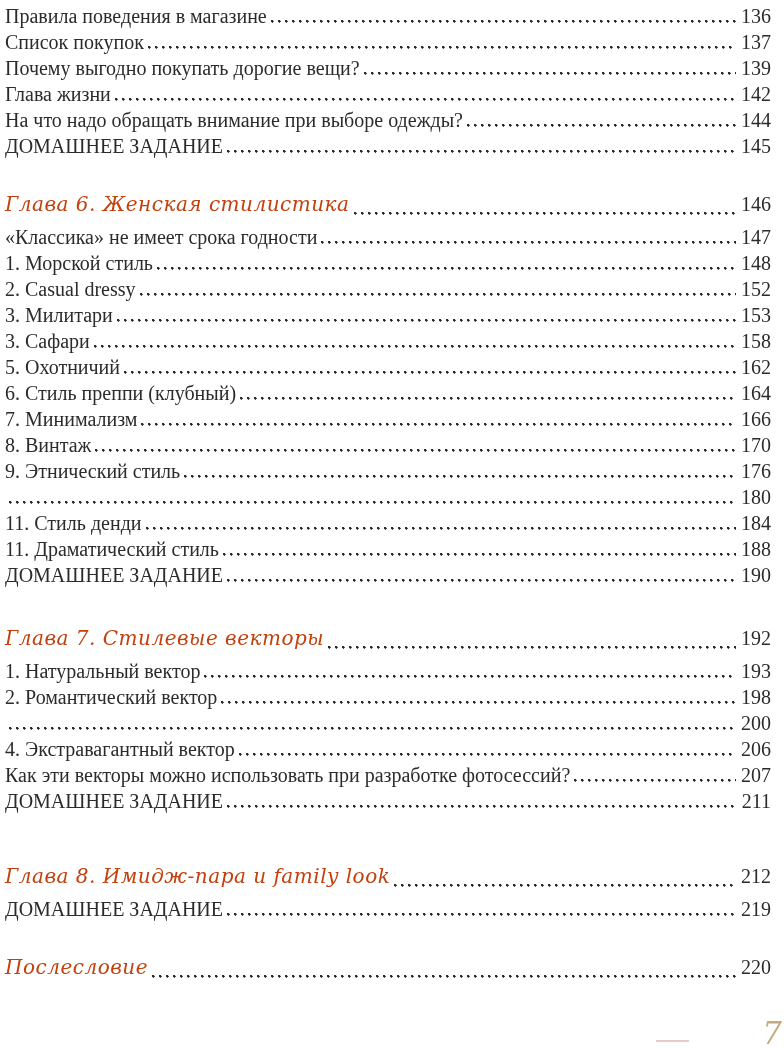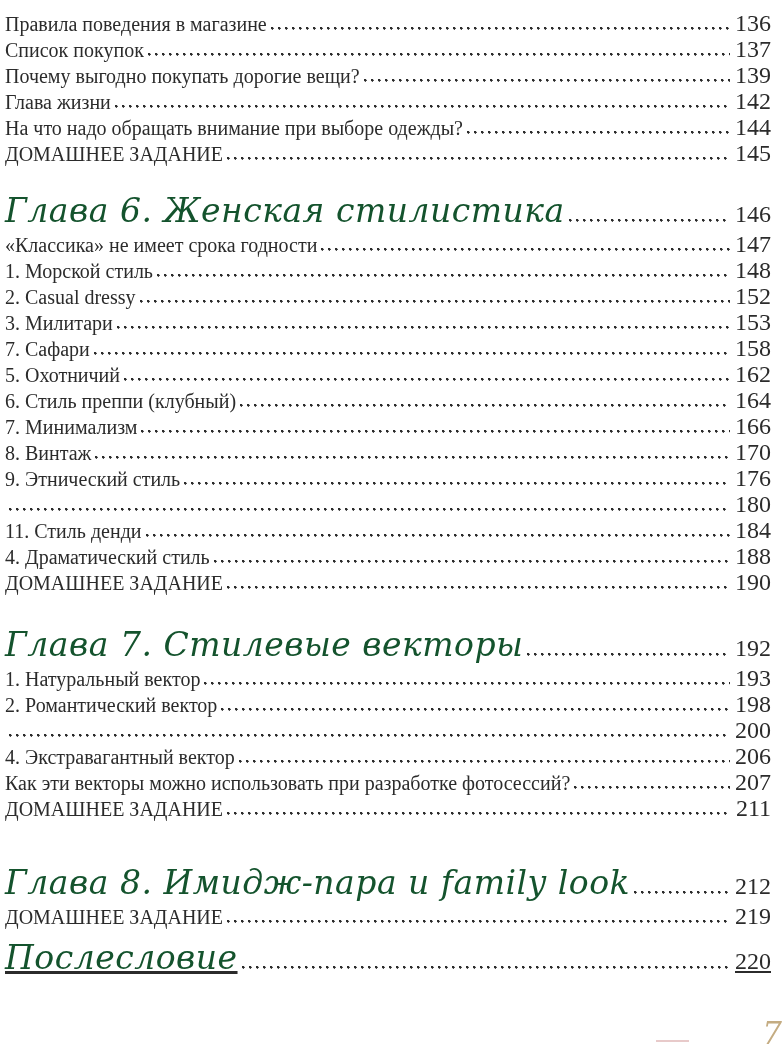--- a/index.html
+++ b/index.html
@@ -7,38 +7,38 @@
     width: 784px; height: 1048px;
     background: #ffffff;
     font-family: "Liberation Serif", serif;
     color: #2b2b2b;
     overflow: hidden;
     position: relative;
   }
   .toc {
     padding: 2px 13px 0 5px;
   }
-  .section { margin-top: 8px; }
+  .section { margin-top: 1px; }
   .section.s2 { margin-top: 27px; }
   .section.s3 { margin-top: 32px; }
   .section.s4 { margin-top: 44px; }
-  .section.s5 { margin-top: 11px; text-decoration: underline; }
+  .section.s5 { margin-top: 27px; }
 
   .row {
     display: flex;
     align-items: baseline;
     height: 26px;
     line-height: 26px;
     font-size: 20px;
   }
   .row .title { white-space: nowrap; }
   .row .pageno {
     white-space: nowrap;
     margin-left: 2px;
-    font-size: 24px;
+    font-size: 20px;
     font-style: normal;
     color: #2b2b2b;
   }
   .leader {
     flex: 1;
     align-self: flex-end;
     height: 3px;
     margin: 0 3px 6px 4px;
     background-image: radial-gradient(circle at 1.3px 1.3px, #2b2b2b 1.15px, transparent 1.5px);
     background-size: 7px 3px;
@@ -46,22 +46,22 @@
     background-position: 0 0;
   }
   .heading-row {
     height: 36px;
     line-height: 36px;
     margin-bottom: 2px;
   }
   .heading-row .title {
     font-family: "DejaVu Serif", serif;
     font-style: italic;
-    font-size: 33px;
-    color: #14532d;
+    font-size: 20px;
+    color: #c2410c;
     letter-spacing: 0.5px;
   }
   .heading-row .leader { margin-bottom: 7px; }
 
   .footer-rule {
     position: absolute;
     left: 656px; top: 1040px;
     width: 33px; height: 2px;
     background: #e8caca;
   }
@@ -131,21 +131,21 @@
         <span class="title">2. Casual dressy</span>
         <span class="leader"></span>
         <span class="pageno">152</span>
       </div>
       <div class="row">
         <span class="title">3. Милитари</span>
         <span class="leader"></span>
         <span class="pageno">153</span>
       </div>
       <div class="row">
-        <span class="title">7. Сафари</span>
+        <span class="title">3. Сафари</span>
         <span class="leader"></span>
         <span class="pageno">158</span>
       </div>
       <div class="row">
         <span class="title">5. Охотничий</span>
         <span class="leader"></span>
         <span class="pageno">162</span>
       </div>
       <div class="row">
         <span class="title">6. Стиль преппи (клубный)</span>
@@ -170,21 +170,21 @@
       <div class="row">
         <span class="leader"></span>
         <span class="pageno">180</span>
       </div>
       <div class="row">
         <span class="title">11. Стиль денди</span>
         <span class="leader"></span>
         <span class="pageno">184</span>
       </div>
       <div class="row">
-        <span class="title">4. Драматический стиль</span>
+        <span class="title">11. Драматический стиль</span>
         <span class="leader"></span>
         <span class="pageno">188</span>
       </div>
       <div class="row">
         <span class="title">ДОМАШНЕЕ ЗАДАНИЕ</span>
         <span class="leader"></span>
         <span class="pageno">190</span>
       </div>
     </div>
     <div class="section s3">

